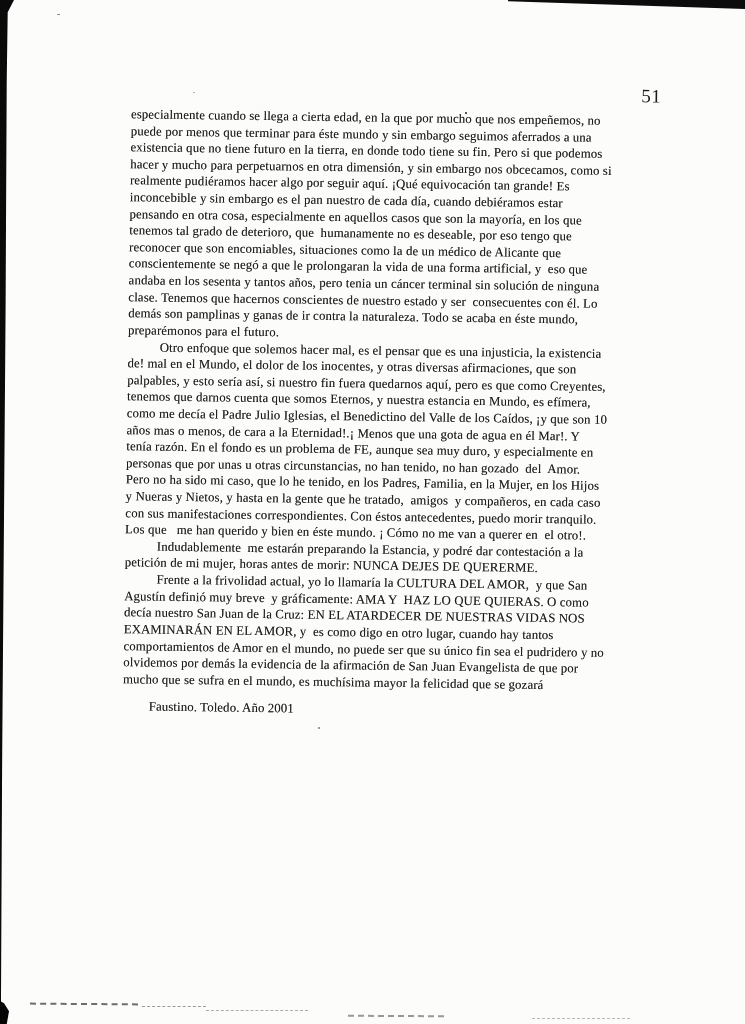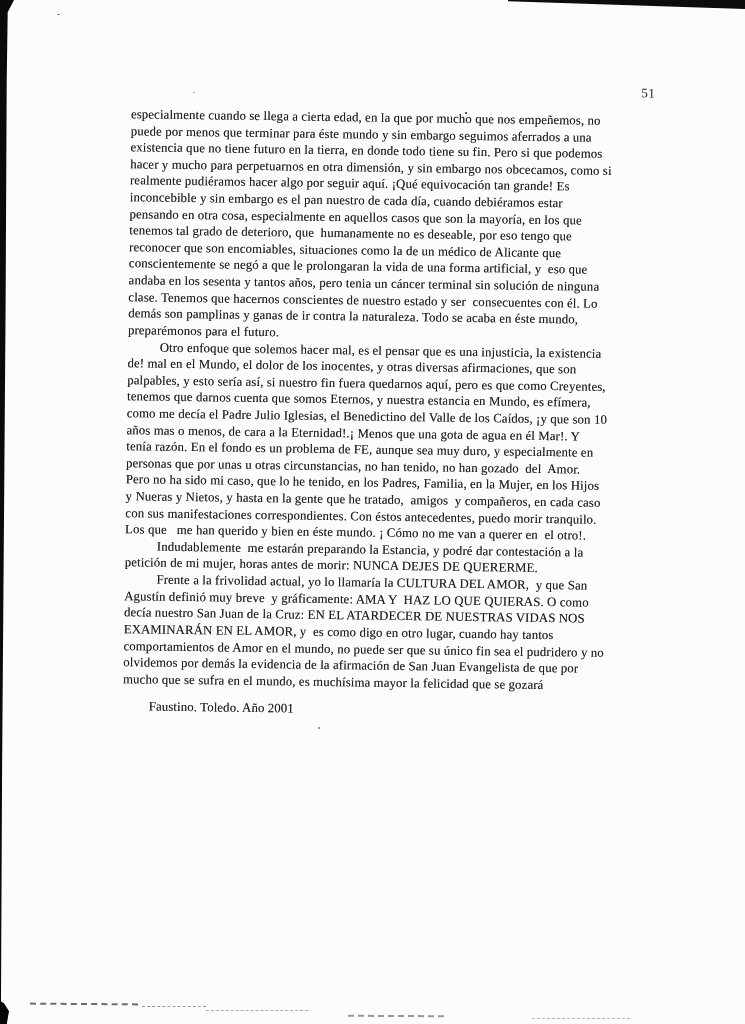--- a/index.html
+++ b/index.html
@@ -22,21 +22,21 @@
     position: absolute;
     left: 0; top: 0;
     width: 745px; height: 1024px;
     transform: rotate(0.8deg);
     transform-origin: 400px 400px;
   }
   .pagenum {
     position: absolute;
     left: 637px;
     top: 82px;
-    font-size: 13px;
+    font-size: 19px;
     color: #1c1c1c;
     letter-spacing: 0.5px;
     text-align: right;
   }
   .text {
     position: absolute;
     left: 127px;
     top: 110px;
     width: 560px;
     color: #1c1c1c;

